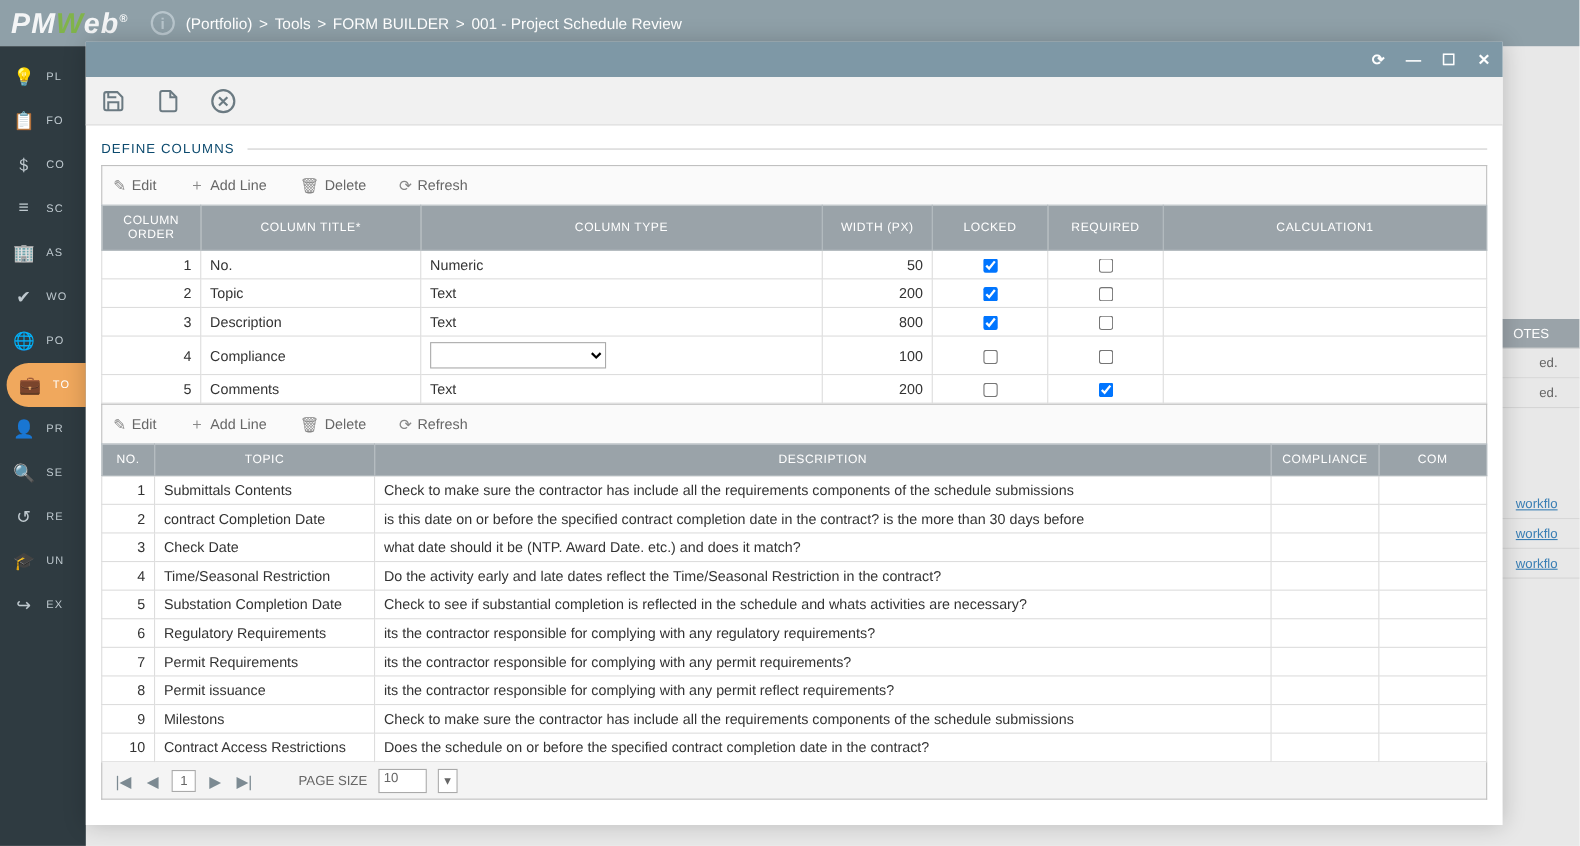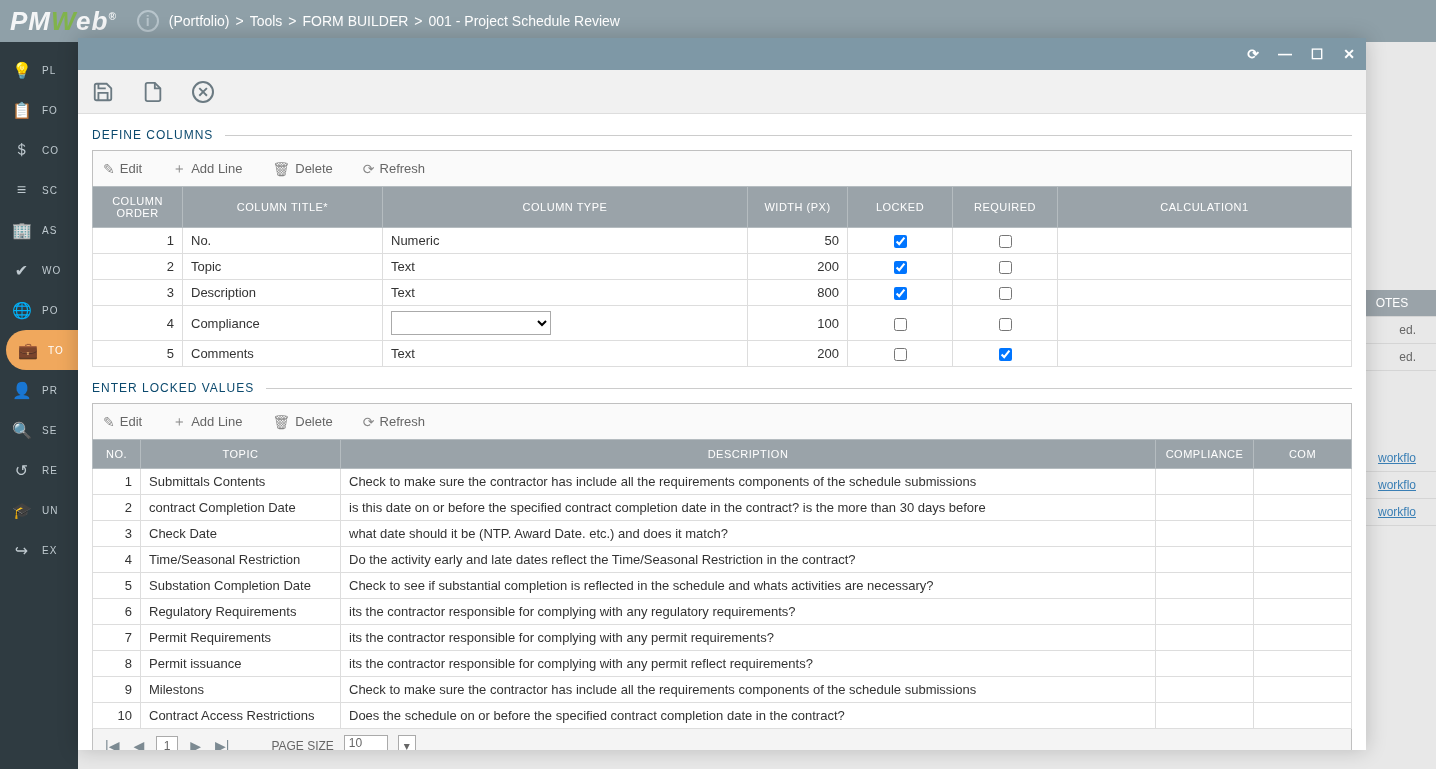--- a/index.html
+++ b/index.html
@@ -265,24 +265,20 @@
             <td>Comments</td>
             <td>Text</td>
             <td class="r">200</td>
             <td class="c"><input type="checkbox" class="chk" style=""></td>
             <td class="c"><input type="checkbox" class="chk" checked="" style=""></td>
             <td></td>
           </tr>
         </tbody>
     </table>
 
-    <div class="section-hdr">
-      <span class="txt">ENTER LOCKED VALUES</span>
-        <span class="line"></span>
-    </div>
     <div class="toolbar-row">
       <span class="tb-btn">
           <span class="ic">✎</span>
           <span>Edit</span>
         </span>
       <span class="tb-btn">
           <span class="ic">＋</span>
           <span>Add Line</span>
         </span>
       <span class="tb-btn">

